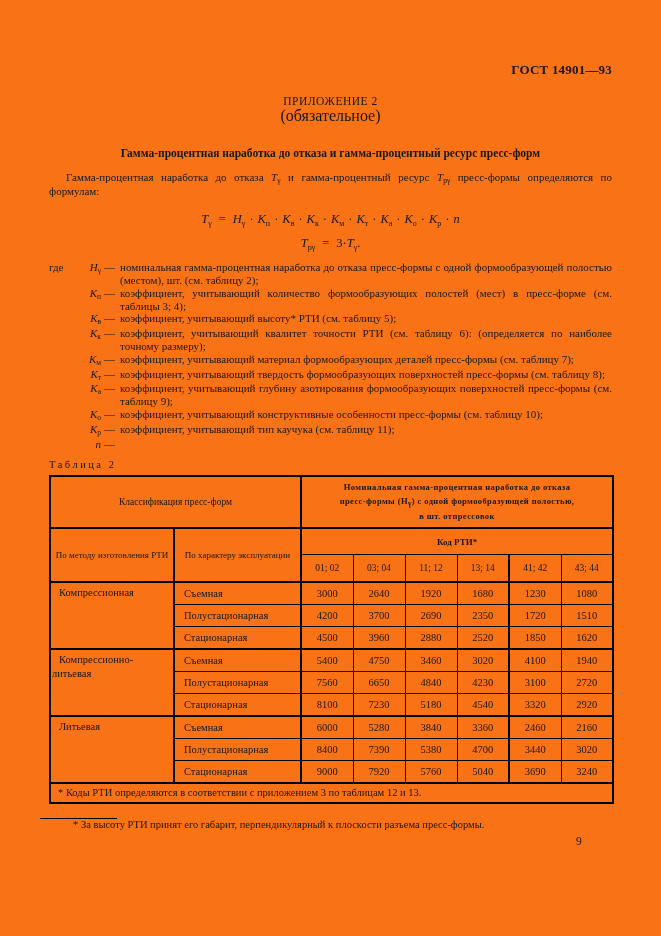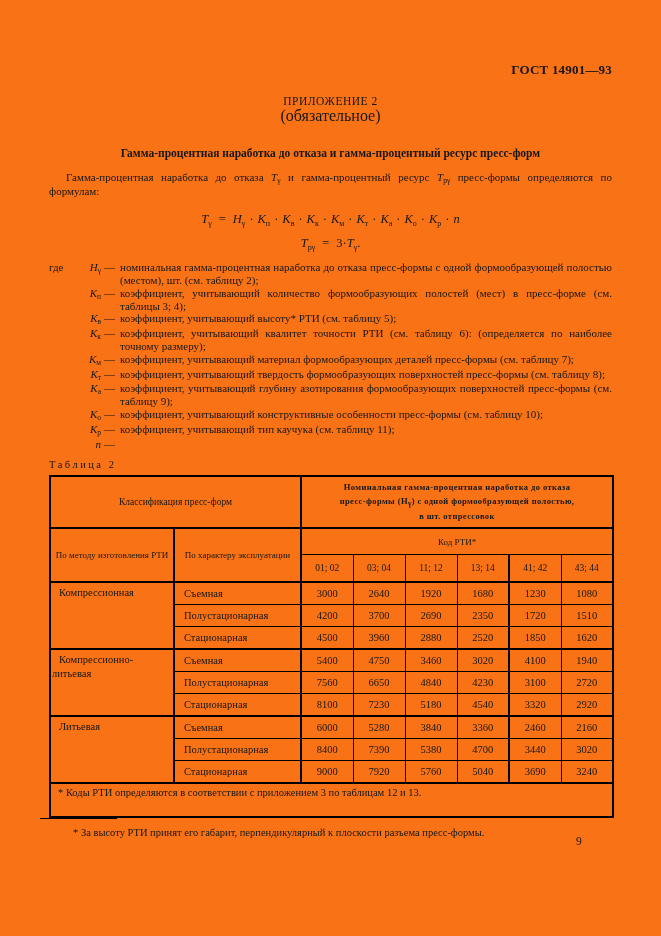--- a/index.html
+++ b/index.html
@@ -37,32 +37,32 @@
 
   table{margin-top:5px;border-collapse:collapse;width:563px;table-layout:fixed;
         border:2px solid #000;}
   th,td{border:1px solid #000;padding:0;}
   th{font-weight:normal;}
   .h-klass{font-size:9.5px;height:50px;border-bottom-width:2px;text-align:center;}
   .h-nominal{font-weight:bold;font-size:8.5px;letter-spacing:.4px;line-height:1.6;
              padding:0 36px;border-left-width:2px;border-bottom-width:2px;text-align:center;}
   .h-method,.h-usage{font-size:9px;line-height:1.5;border-bottom-width:2px;text-align:center;}
   .h-usage{border-left-width:2px;}
-  .h-kod{font-weight:normal;font-size:9px;height:25px;border-left-width:2px;text-align:center;}
+  .h-kod{font-weight:bold;font-size:9px;height:25px;border-left-width:2px;text-align:center;}
   .h-code{font-size:9.5px;height:26px;border-bottom-width:2px;text-align:center;}
   .bl2{border-left-width:2px;}
   td.method{font-size:10.5px;vertical-align:top;padding:3px 2px 16px 1px;text-indent:7px;line-height:1.25;}
   td.usage{font-size:10.5px;padding-left:9px;border-left-width:2px;height:21px;}
   td.num{font-size:10.5px;text-align:center;height:21px;}
   tr.grp td{border-top-width:2px;}
-  td.tfoot{border-top-width:2px;font-size:10.5px;padding:3px 4px 18px 7px;}
+  td.tfoot{border-top-width:2px;font-size:10.5px;padding:3px 4px 4px 7px;}
 
   .bottom-note{position:absolute;left:40px;top:818px;width:548px;font-size:10.5px;}
   .bottom-note .rule{width:77px;height:0;border-top:1px solid #000;}
-  .bottom-note p{margin:8px 0 0;text-indent:33px;text-align:left;}
+  .bottom-note p{margin:0 0 0;text-indent:33px;text-align:left;}
   .pageno{position:absolute;left:576px;top:835px;font-size:11.5px;}
 </style>
 </head>
 <body>
 
 <div class="page">
   <div class="content">
 
     <div class="gost">ГОСТ 14901—93</div>
 

